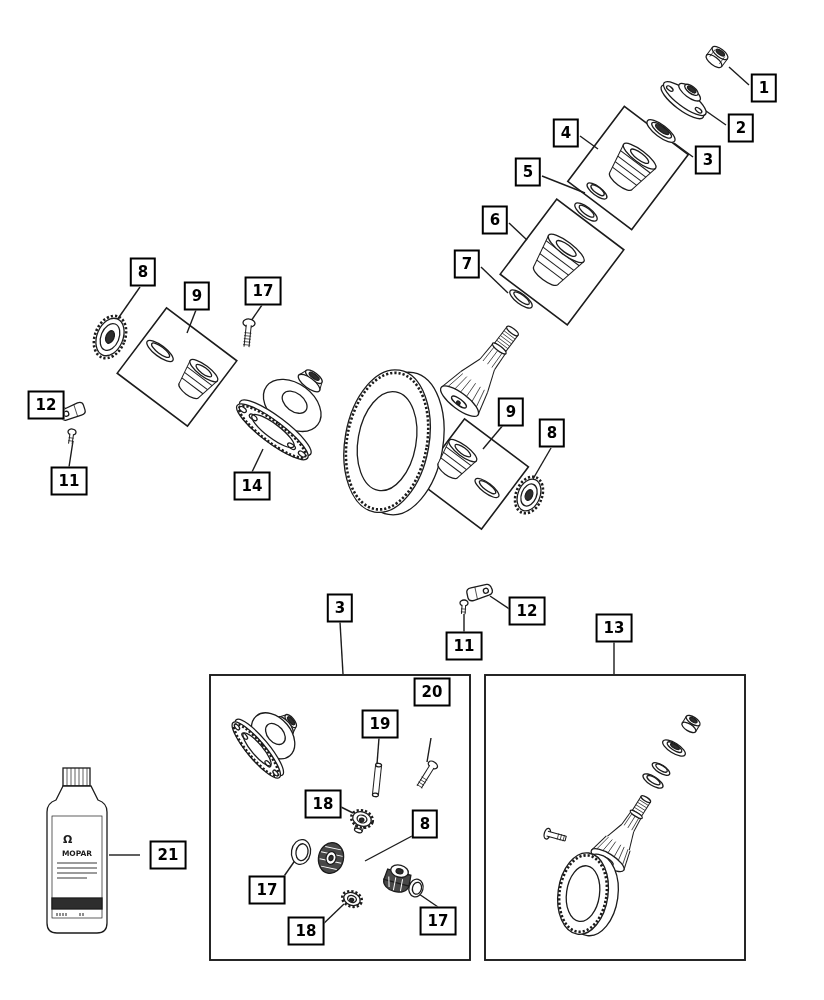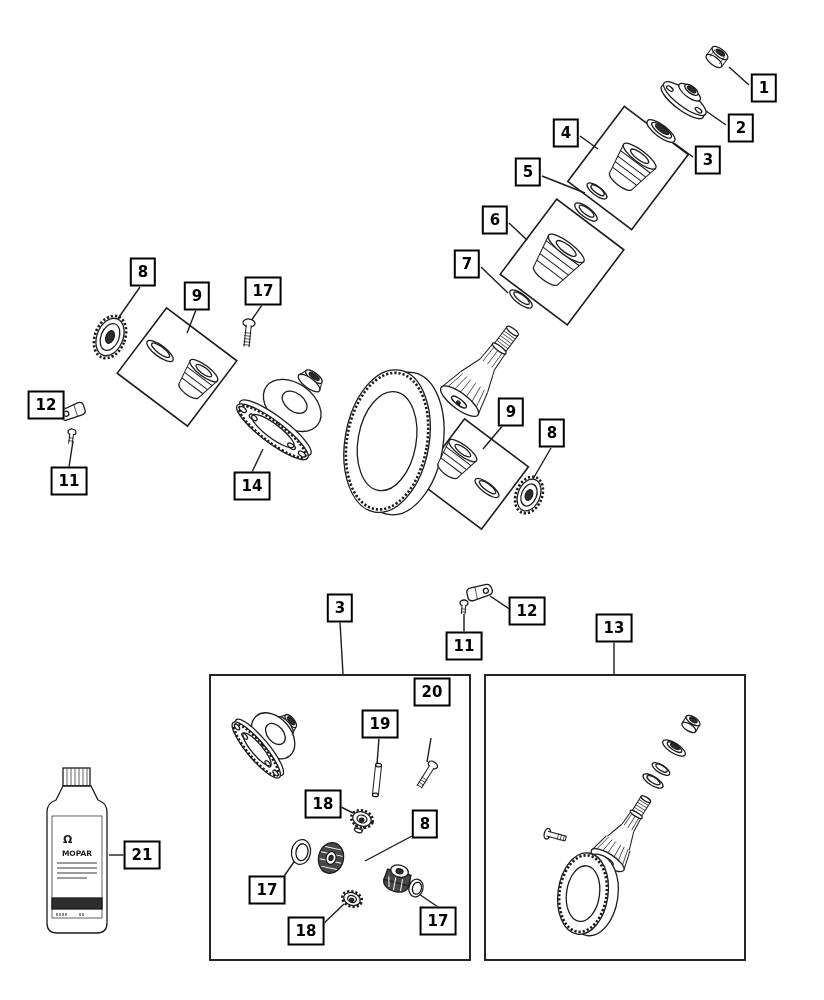--- a/index.html
+++ b/index.html
@@ -507,14 +507,14 @@
 <div class="callout" style="left:527px;top:611px">12</div>
 <div class="callout" style="left:464px;top:646px">11</div>
 <div class="callout" style="left:614px;top:628px">13</div>
 <div class="callout" style="left:380px;top:724px">19</div>
 <div class="callout" style="left:432px;top:692px">20</div>
 <div class="callout" style="left:323px;top:804px">18</div>
 <div class="callout" style="left:425px;top:824px">8</div>
 <div class="callout" style="left:267px;top:890px">17</div>
 <div class="callout" style="left:306px;top:931px">18</div>
 <div class="callout" style="left:438px;top:921px">17</div>
-<div class="callout" style="left:142px;top:855px">21</div>
+<div class="callout" style="left:168px;top:855px">21</div>
 </div>
 
 </body></html>

